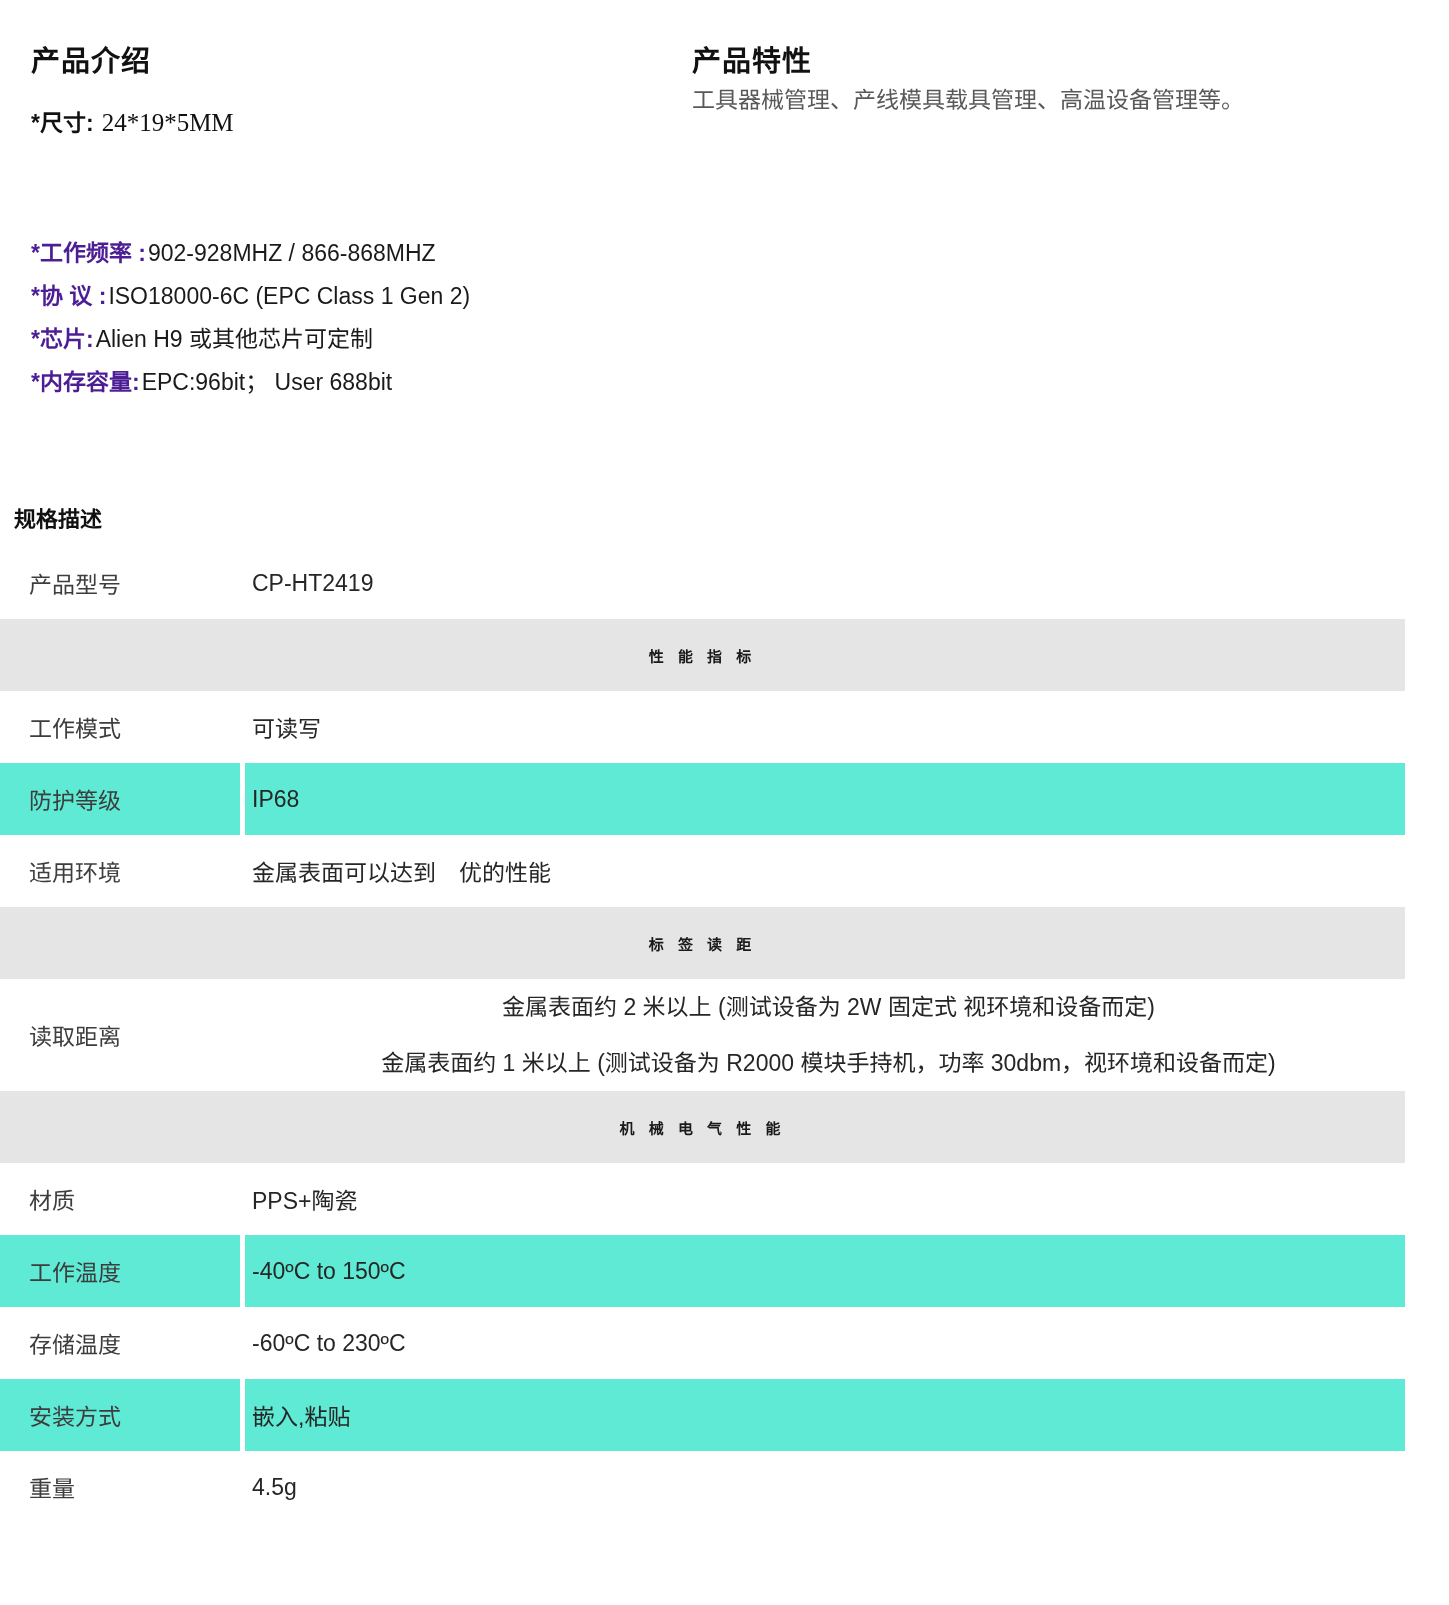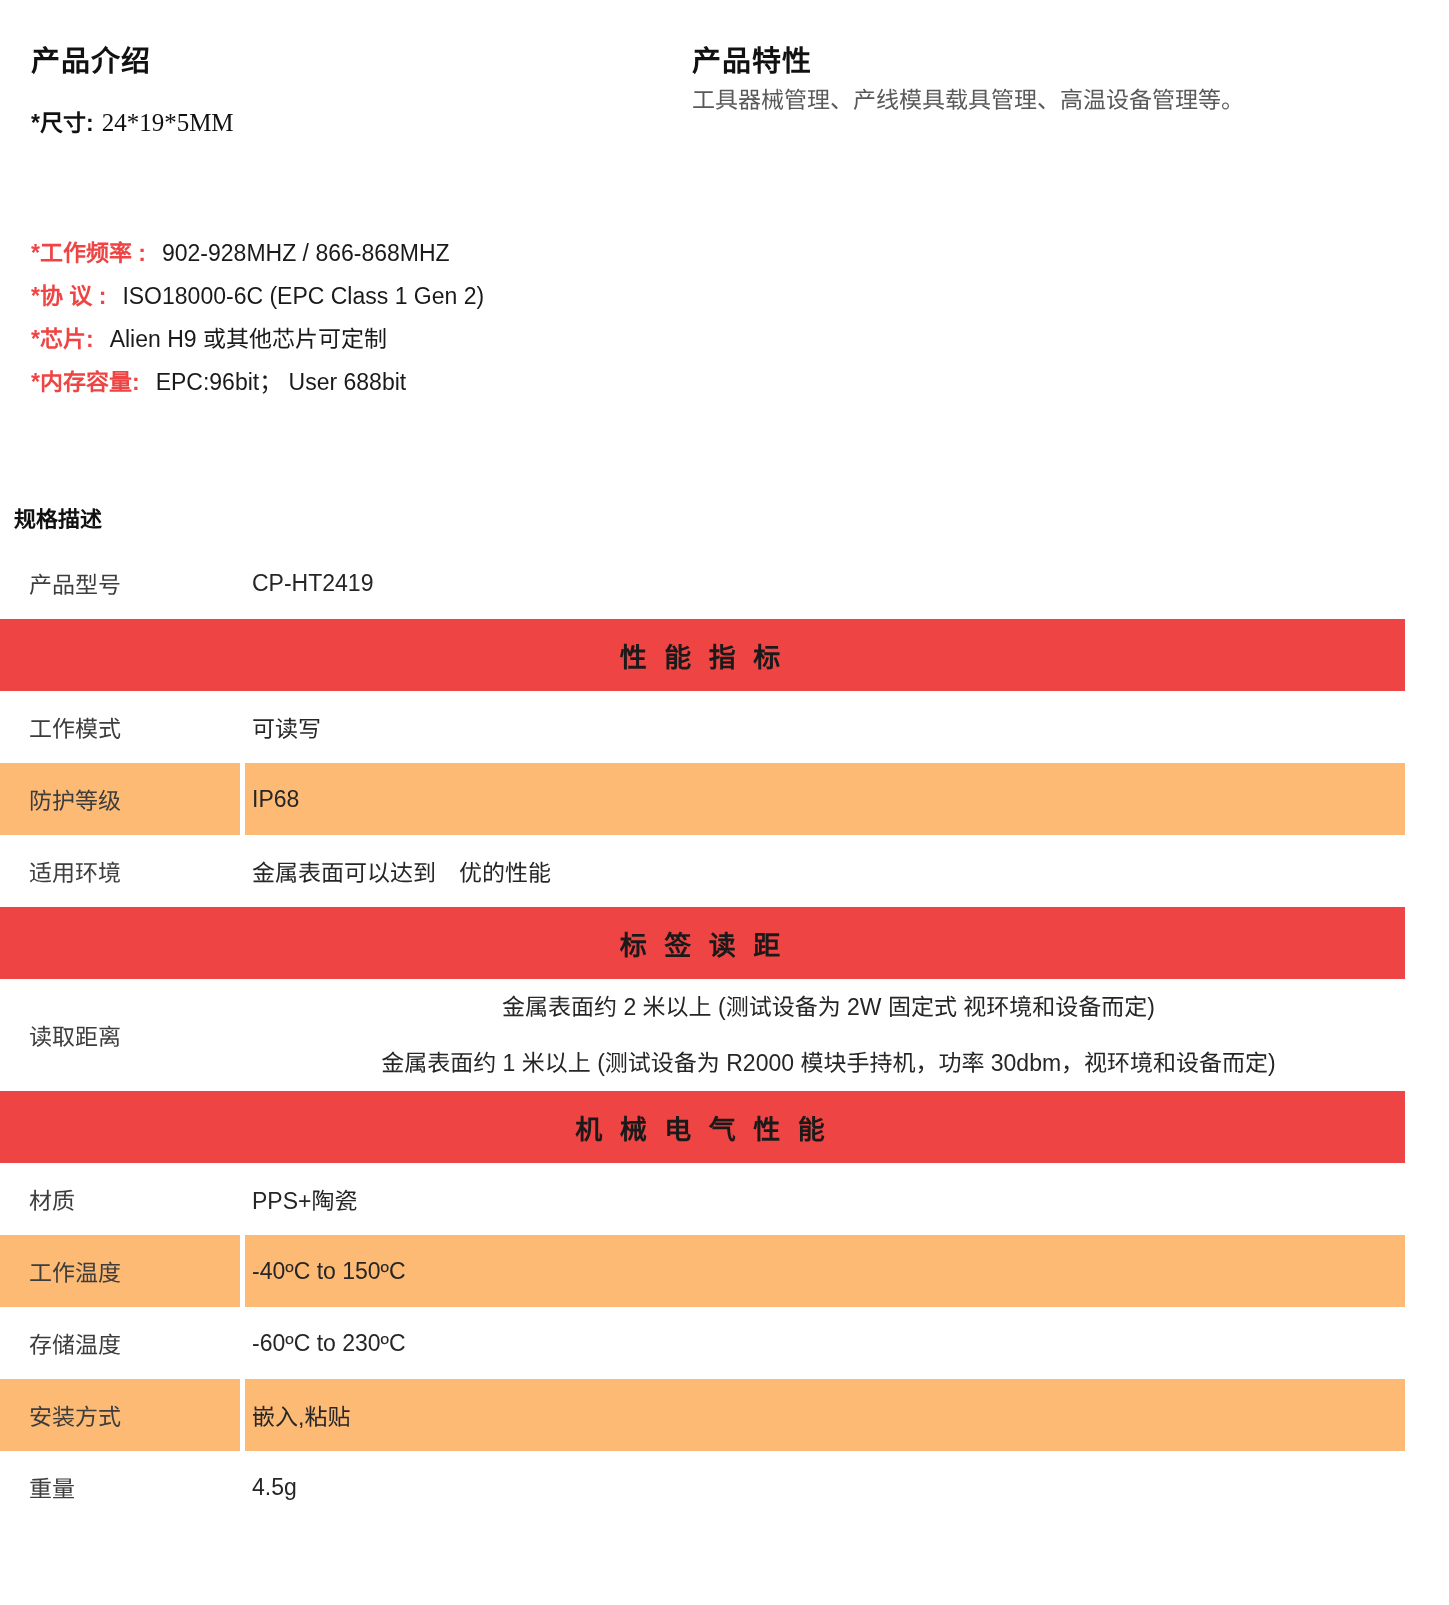--- a/index.html
+++ b/index.html
@@ -35,21 +35,21 @@
 
   .intro-size-line { margin-top:33px; font-size:23px; line-height:26px; }
   .intro-size-line .lbl { font-weight:bold; color:#111111; margin-right:8px; }
   .intro-size-line .val {
     font-family:"Liberation Serif","DejaVu Serif",serif;
     font-size:25px; color:#111111;
   }
 
   .intro-lines { margin-top:96px; }
   .intro-line { font-size:23px; line-height:43px; color:#1a1a1a; white-space:nowrap; }
-  .intro-line .lbl { font-weight:bold; color:#ef4444; margin-right:16px; }
+  .intro-line .lbl { font-weight:bold; color:#4c1d95; margin-right:2px; }
   .intro-line .val { color:#1a1a1a; }
 
   .features-body {
     margin-top:29px;
     width:694px;
     font-size:23px;
     line-height:47px;
     color:#595959;
     text-align:justify;
   }
@@ -65,42 +65,42 @@
     margin:45px 0 0 14px;
     font-size:22px;
     font-weight:bold;
     color:#111111;
     line-height:24px;
   }
   .spec-table { margin-top:15px; width:1405px; }
 
   .band {
     width:1405px; height:72px;
-    background:#ef4444;
+    background:#e5e5e5;
     display:flex; align-items:center; justify-content:center;
-    font-size:27px; font-weight:bold; color:#1a1a1a;
+    font-size:15px; font-weight:bold; color:#1a1a1a;
     letter-spacing:5px;
   }
 
   .trow { display:flex; width:1405px; height:72px; background:#ffffff; }
   .trow.tall { height:112px; }
   .cell-label {
     flex:none; width:240px;
     display:flex; align-items:center;
     padding-left:29px;
     font-size:23px; color:#3d3d3d;
     margin-right:5px;
   }
   .cell-value {
     flex:1;
     display:flex; align-items:center;
     padding-left:7px;
     font-size:23px; color:#262626;
   }
-  .trow.gray .cell-label, .trow.gray .cell-value { background:#fdba74; }
+  .trow.gray .cell-label, .trow.gray .cell-value { background:#5eead4; }
   .cell-value.multi {
     flex-direction:column; align-items:center; justify-content:center;
   }
   .cell-value.multi .vline { line-height:56px; white-space:nowrap; }
 </style>
 </head>
 <body>
 
 <div class="page">
 

